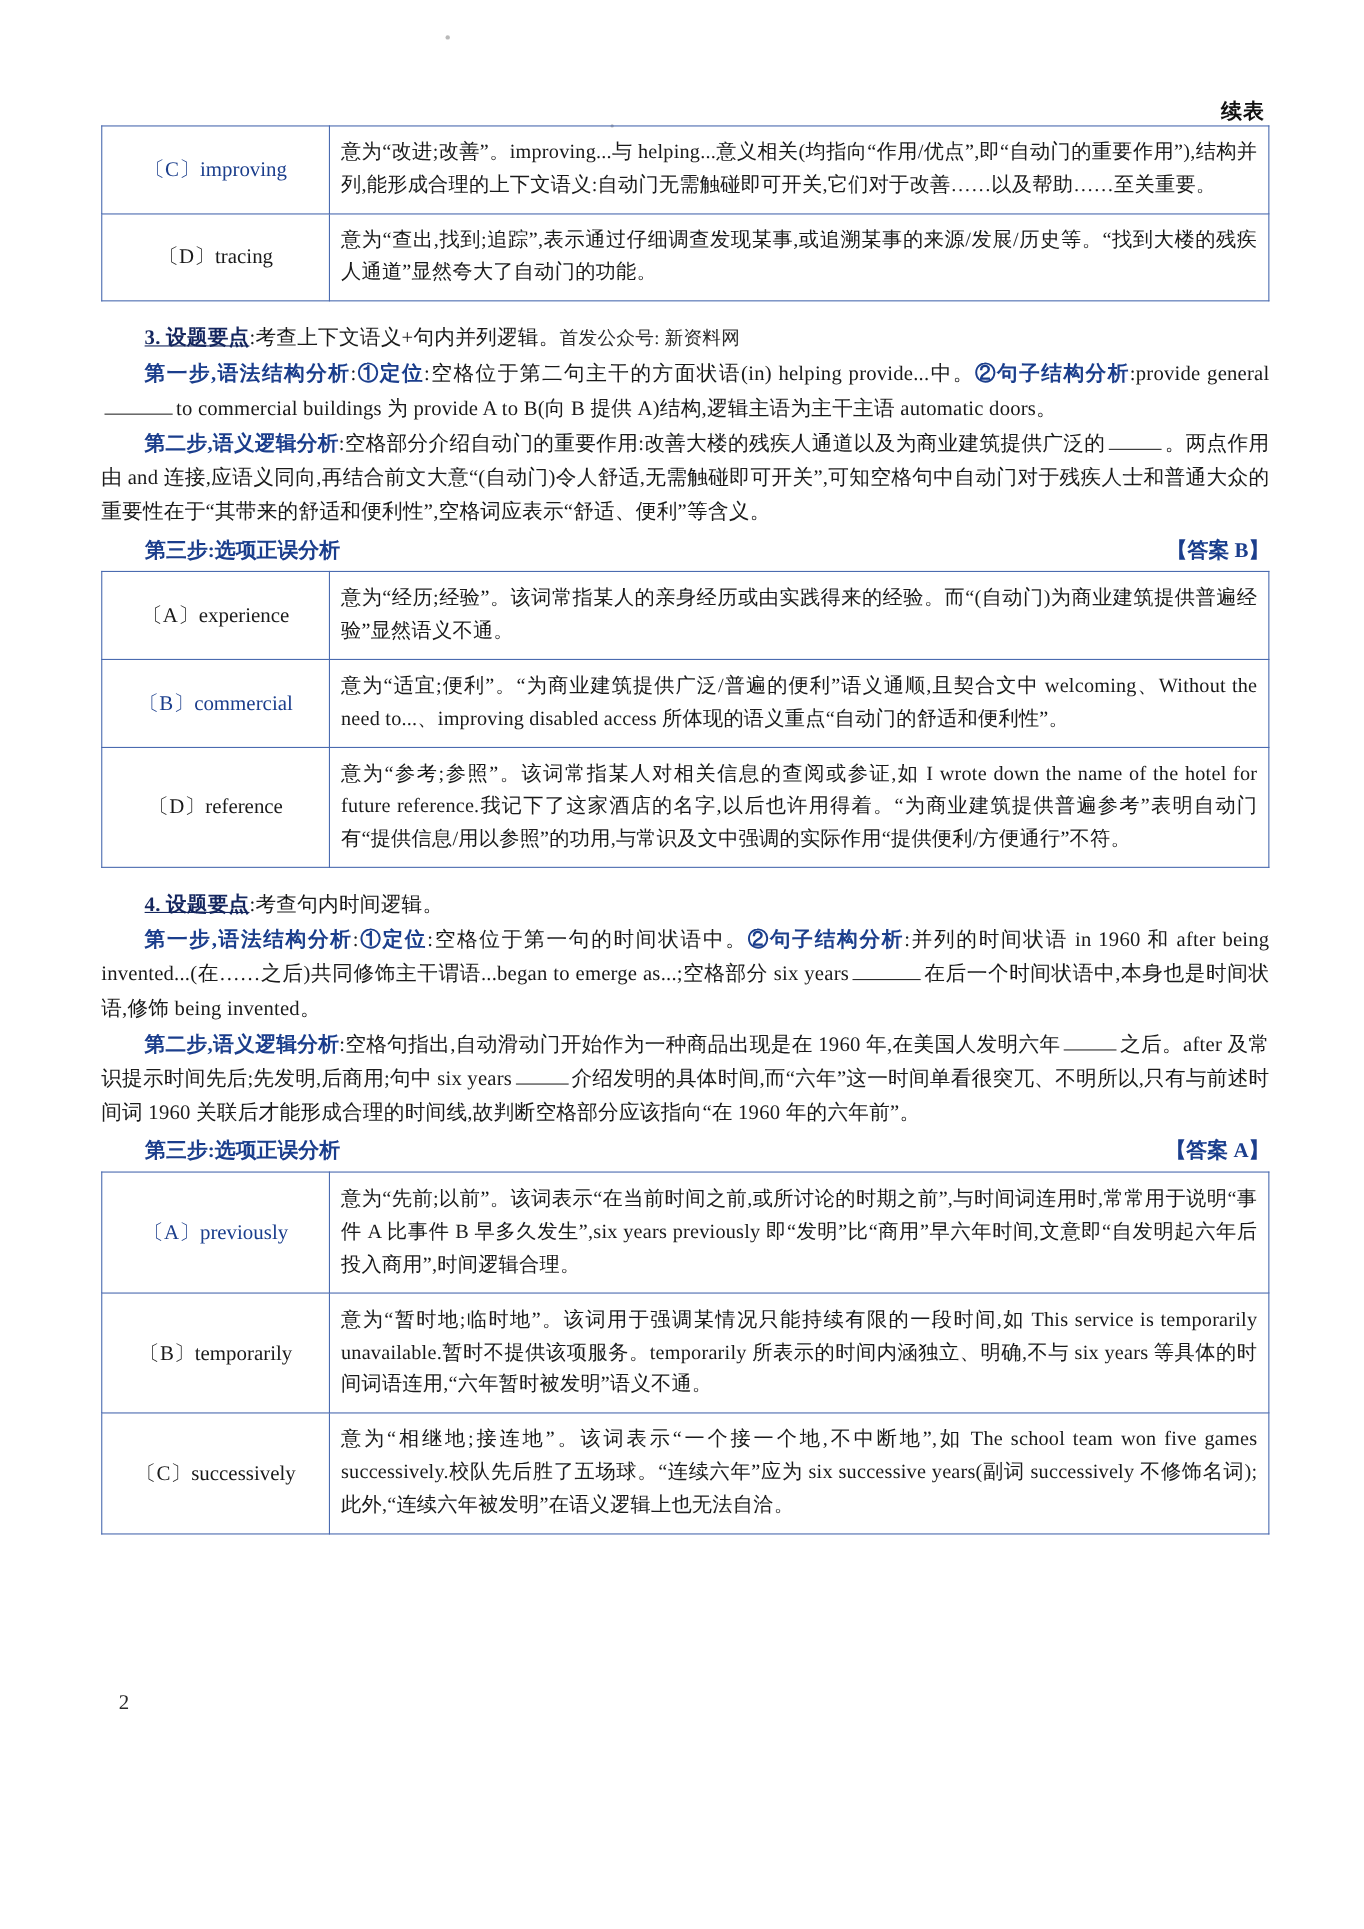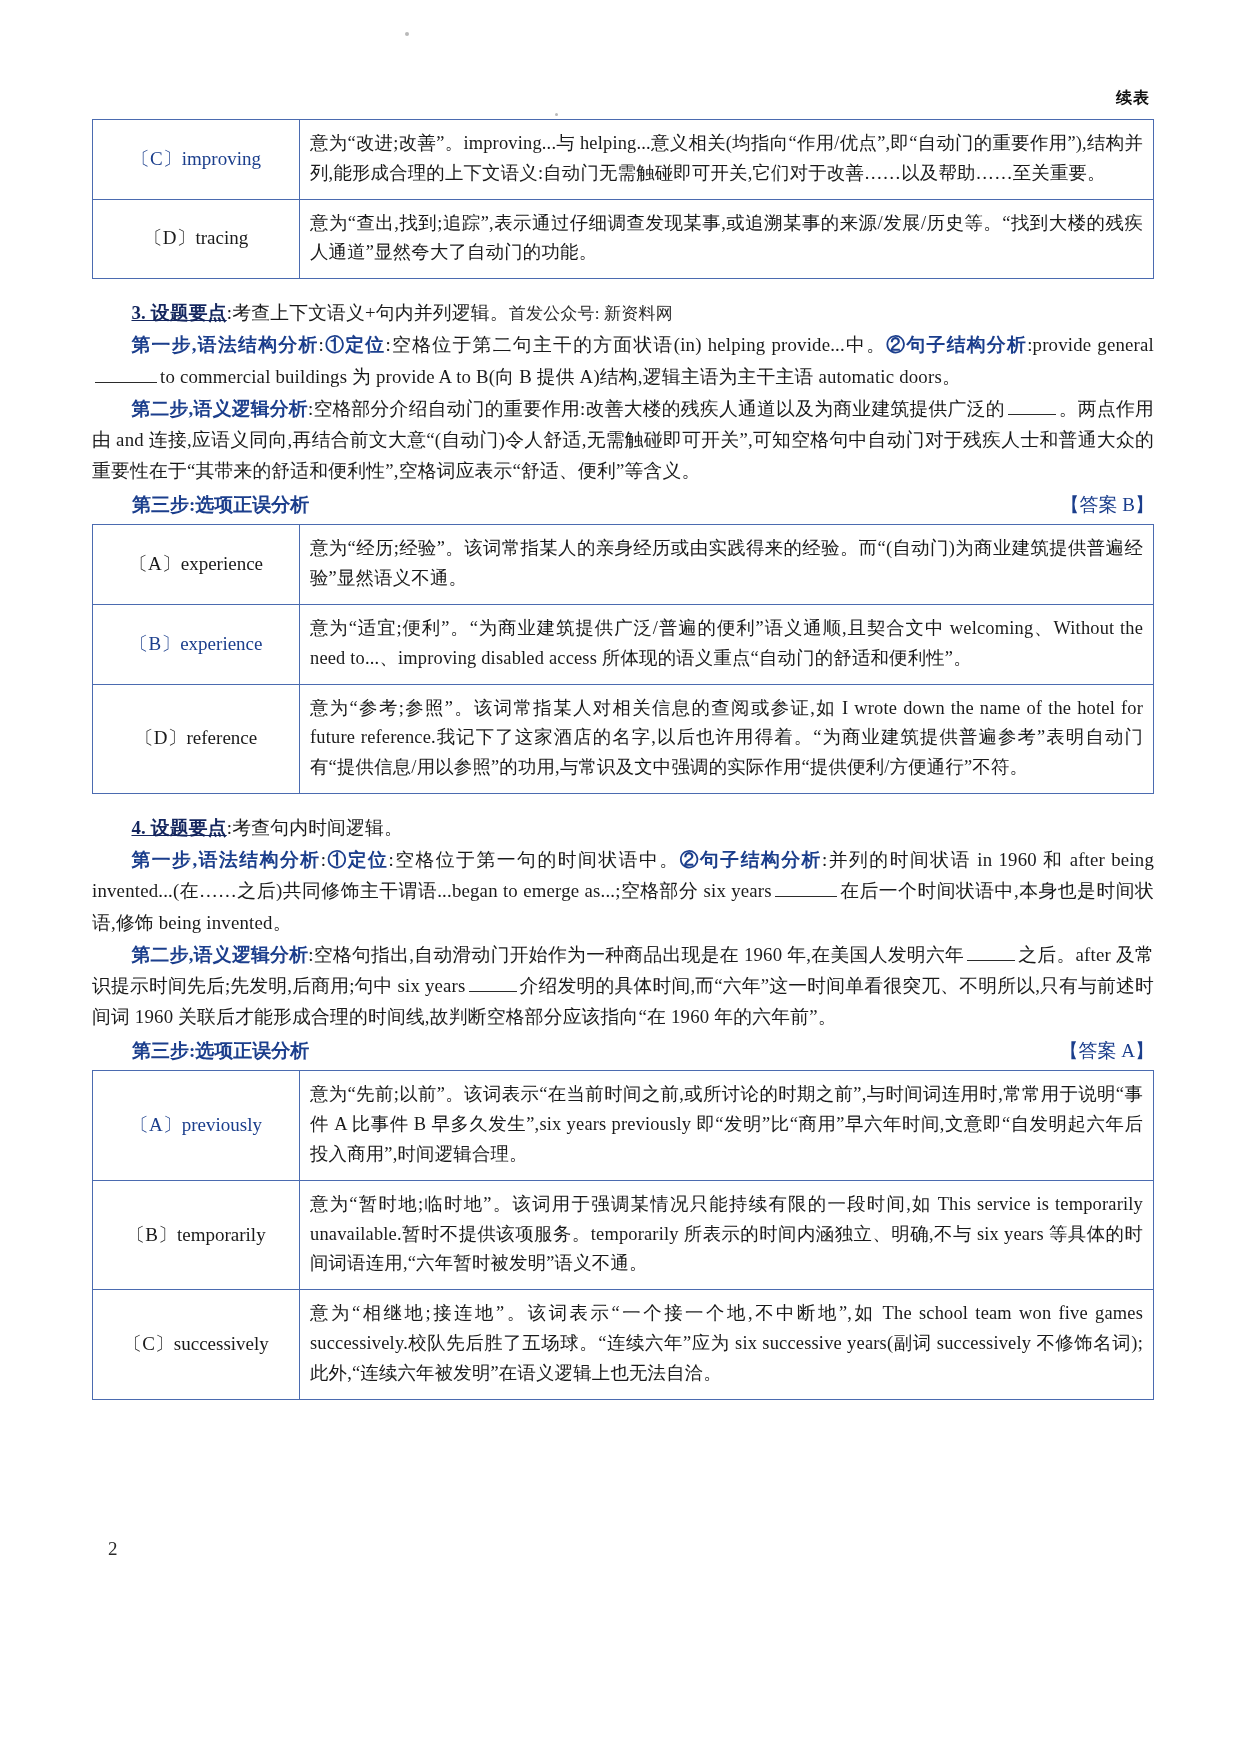--- a/index.html
+++ b/index.html
@@ -27,24 +27,23 @@
     position: absolute;
     left: 92px;
     top: 88px;
     width: 1062px;
   }
 
   
   .cont-header {
     text-align: right;
     font-weight: bold;
-    font-size: 16px;
+    font-size: 19px;
     letter-spacing: 1px;
     color: #111;
-    margin-bottom: 10px;
     padding-right: 4px;
   }
 
   
   table.opt {
     width: 100%;
     border-collapse: collapse;
     table-layout: fixed;
     border: 1.6px solid #2b4b8f;
     margin-bottom: 4px;
@@ -113,21 +112,21 @@
     margin: 6px 0 6px 0;
   }
   .step3 {
     color: #1b3e8c;
     font-weight: bold;
     font-size: 19px;
     padding-left: 2.1em;
   }
   .answer {
     color: #1b3e8c;
-    font-weight: normal;
+    font-weight: bold;
     font-size: 19px;
   }
   .sec-gap { height: 14px; }
 
   
   .pagenum {
     position: absolute;
     left: 108px;
     top: 1538px;
     font-size: 19px;
@@ -183,21 +182,21 @@
       <span class="answer">【答案 B】</span>
     </div>
 
     <table class="opt">
       <tbody>
         <tr>
           <td class="optcell">〔A〕experience</td>
           <td class="desc">意为“经历;经验”。该词常指某人的亲身经历或由实践得来的经验。而“(自动门)为商业建筑提供普遍经验”显然语义不通。</td>
         </tr>
         <tr>
-          <td class="optcell correct">〔B〕experience</td>
+          <td class="optcell correct">〔B〕commercial</td>
           <td class="desc">意为“适宜;便利”。“为商业建筑提供广泛/普遍的便利”语义通顺,且契合文中 welcoming、Without the need to...、improving disabled access 所体现的语义重点“自动门的舒适和便利性”。</td>
         </tr>
         <tr>
           <td class="optcell">〔D〕reference</td>
           <td class="desc">意为“参考;参照”。该词常指某人对相关信息的查阅或参证,如 I wrote down the name of the hotel for future reference.我记下了这家酒店的名字,以后也许用得着。“为商业建筑提供普遍参考”表明自动门有“提供信息/用以参照”的功用,与常识及文中强调的实际作用“提供便利/方便通行”不符。</td>
         </tr>
       </tbody>
     </table>
 
     <div class="sec-gap"></div>

